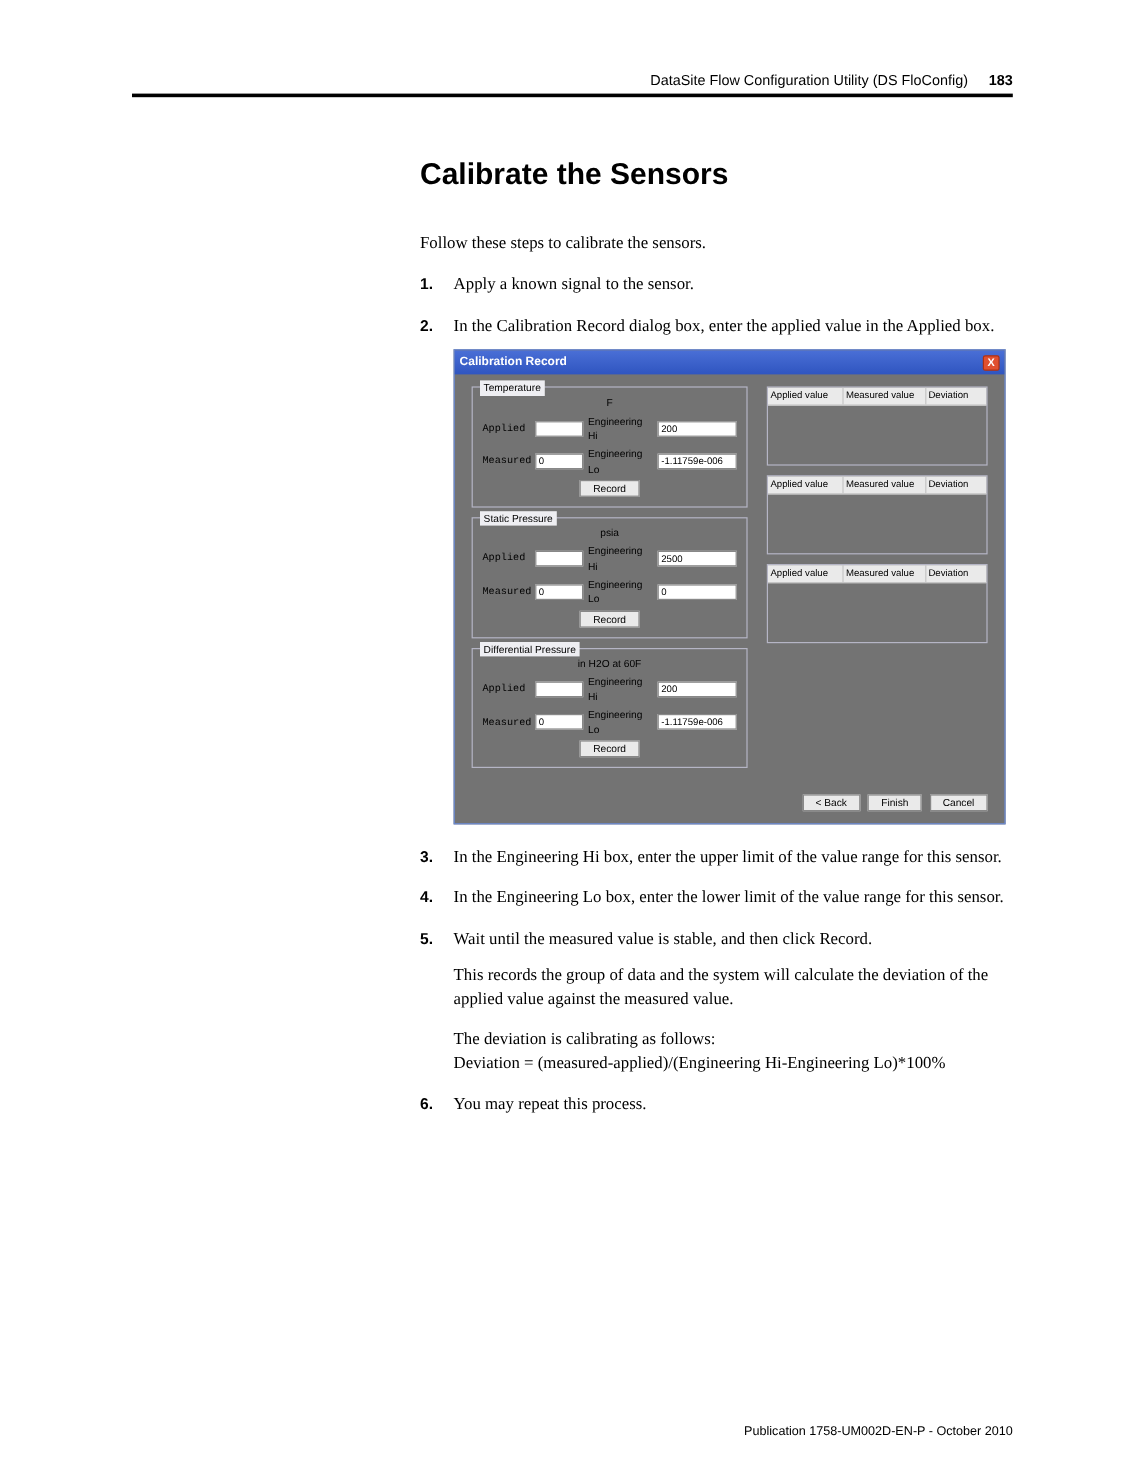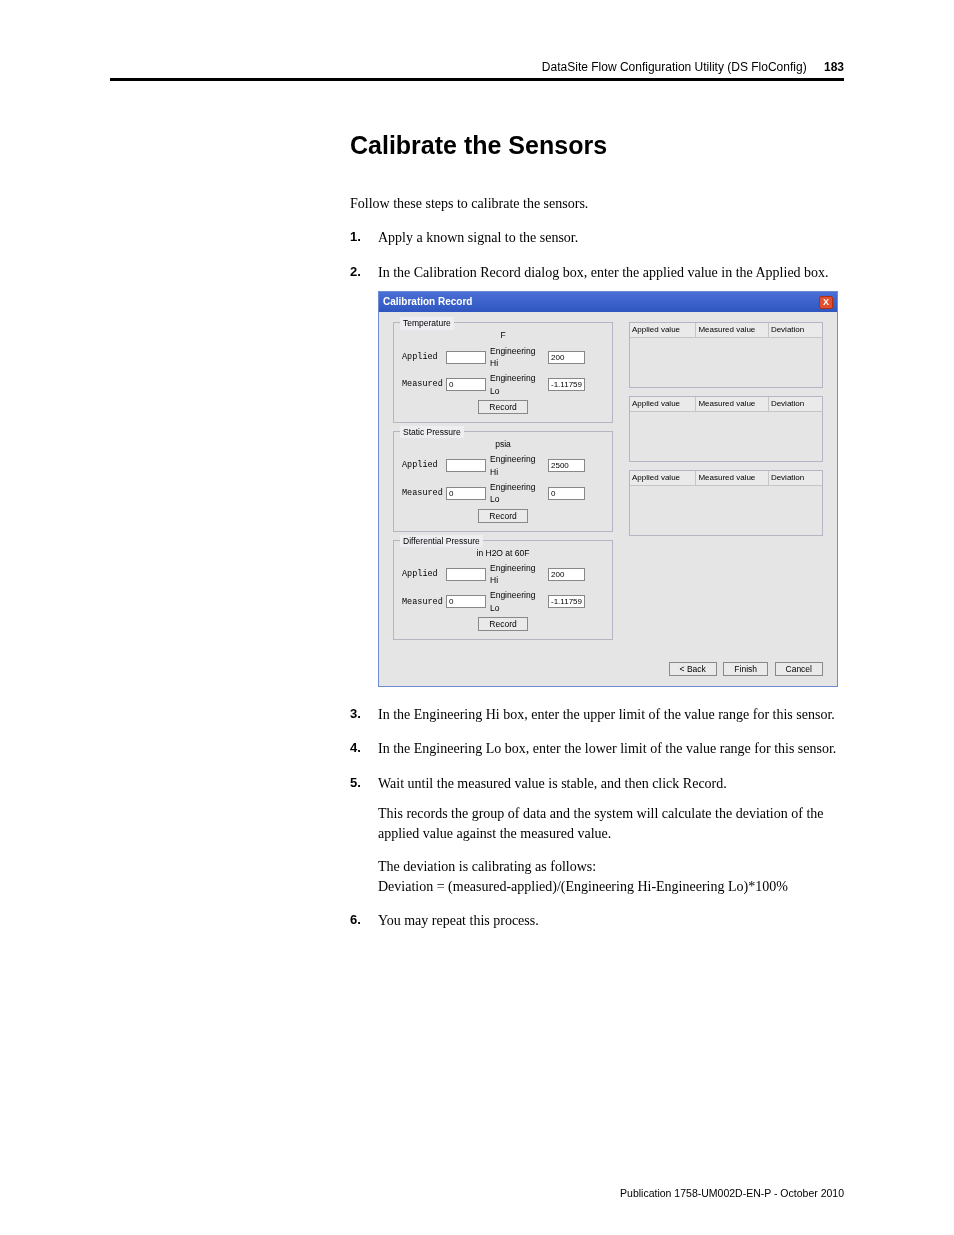--- a/index.html
+++ b/index.html
@@ -50,21 +50,21 @@
     font-family: Arial, sans-serif;
     font-size: 13px;
   }
   
   .dialog {
     width: 460px;
     border: 1px solid #6b8bd6;
     font-family: Tahoma, Arial, sans-serif;
     font-size: 9px;
     margin: 8px 0 18px 0;
-    background: #e5e5e5;
+    background: #737373;
   }
   .dlg-title {
     background: linear-gradient(#4a6fd6, #2f55c0);
     color: #fff;
     font-weight: bold;
     font-size: 10px;
     padding: 3px 4px;
     display: flex;
     justify-content: space-between;
     align-items: center;
@@ -84,21 +84,21 @@
   .dlg-left { flex: 0 0 220px; }
   .dlg-right { flex: 1; }
   .grp { border: 1px solid #b5b5c5; padding: 6px 8px 8px 8px; margin-bottom: 8px; position: relative; }
   .grp-label { position: absolute; top: -6px; left: 6px; background: #eeeef2; padding: 0 3px; font-size: 8.5px; }
   .grp .unit { text-align: center; font-size: 8.5px; margin-bottom: 3px; }
   .row { display: flex; align-items: center; gap: 4px; margin-bottom: 3px; }
   .lab { width: 40px; font-size: 8.5px; font-family: Liberation Mono, monospace; }
   .lab2 { width: 54px; font-size: 8.5px; }
   .inp { border: 1px solid #888; background: #fff; height: 13px; font-size: 8px; padding: 0 2px; }
   .inp.sm { width: 40px; }
-  .inp.md { width: 37px; }
+  .inp.md { width: 66px; }
   .btn-rec { display: block; margin: 2px auto 0 auto; border: 1px solid #888; background: #eaeaea; font-size: 8.5px; padding: 1px 10px; }
   .tbl-wrap { border: 1px solid #b5b5c5; height: 66px; margin-bottom: 8px; }
   .tbl-hdr { display: flex; background: #eaeaea; border-bottom: 1px solid #c5c5c5; }
   .tbl-hdr span { font-size: 8px; padding: 1px 2px; border-right: 1px solid #c5c5c5; }
   .tbl-hdr span:nth-child(1){ flex:1; }
   .tbl-hdr span:nth-child(2){ flex:1.1; }
   .tbl-hdr span:nth-child(3){ flex:0.8; border-right:none; }
   .dlg-footer { text-align: right; padding: 4px 14px 10px 14px; }
   .dlg-btn { border: 1px solid #888; background: #eaeaea; font-size: 8.5px; padding: 1px 10px; margin-left: 4px; }
   .sub { margin: 10px 0 0 0; }

